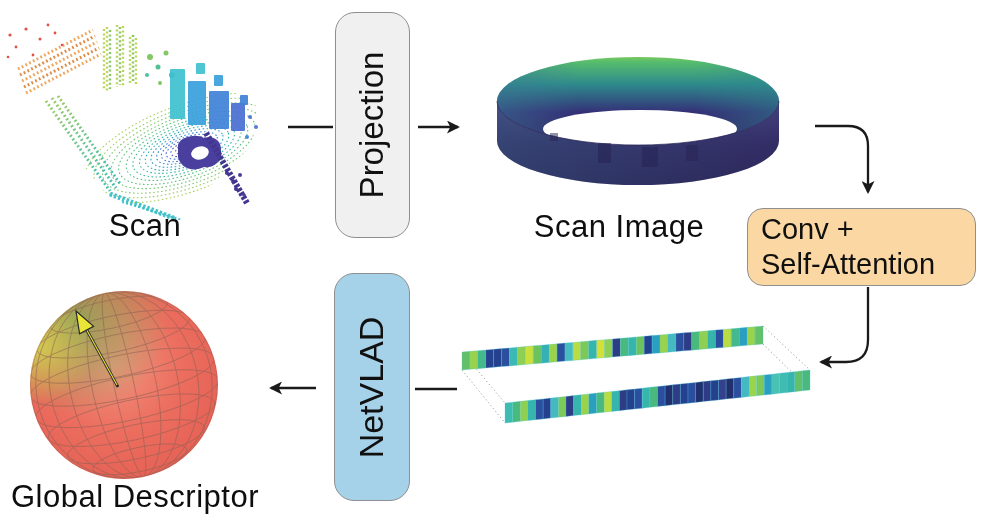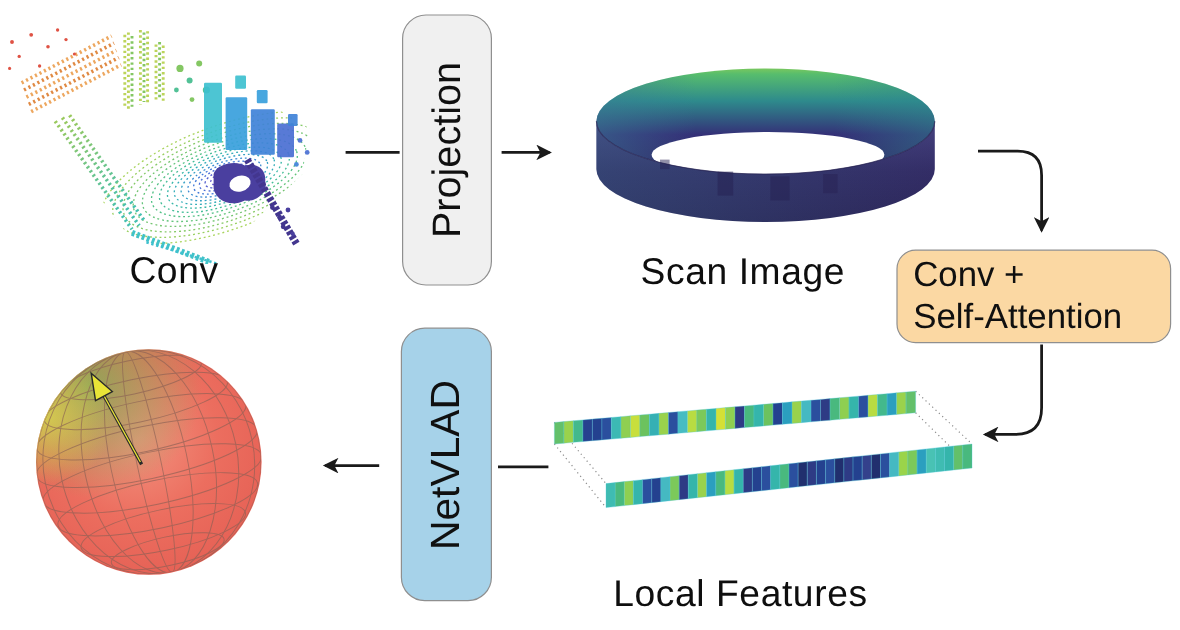--- a/index.html
+++ b/index.html
@@ -343,16 +343,16 @@
     <span class="vtext">Projection</span>
   </div>
 
   <div class="pill" id="netvlad-box" style="left: 334px; top: 273px; width: 76px; height: 228px; background: rgb(166, 210, 233);">
     <span class="vtext" style="font-size:34px">NetVLAD</span>
   </div>
 
   <div class="pill" id="conv-box" style="left: 747px; top: 208px; width: 229px; height: 78px; background: rgb(251, 216, 163);">Conv +
 Self-Attention</div>
 
-  <div class="fig-label" style="left:145px;top:226px;">Conv</div>
+  <div class="fig-label" style="left:145px;top:226px;">Scan</div>
   <div class="fig-label" style="left:619px;top:227px;">Scan Image</div>
-  <div class="fig-label" style="left:617px;top:495px;">Local Features</div>
+  <div class="fig-label" style="left:135px;top:497px;">Global Descriptor</div>
 </div>
 
 </body></html>

